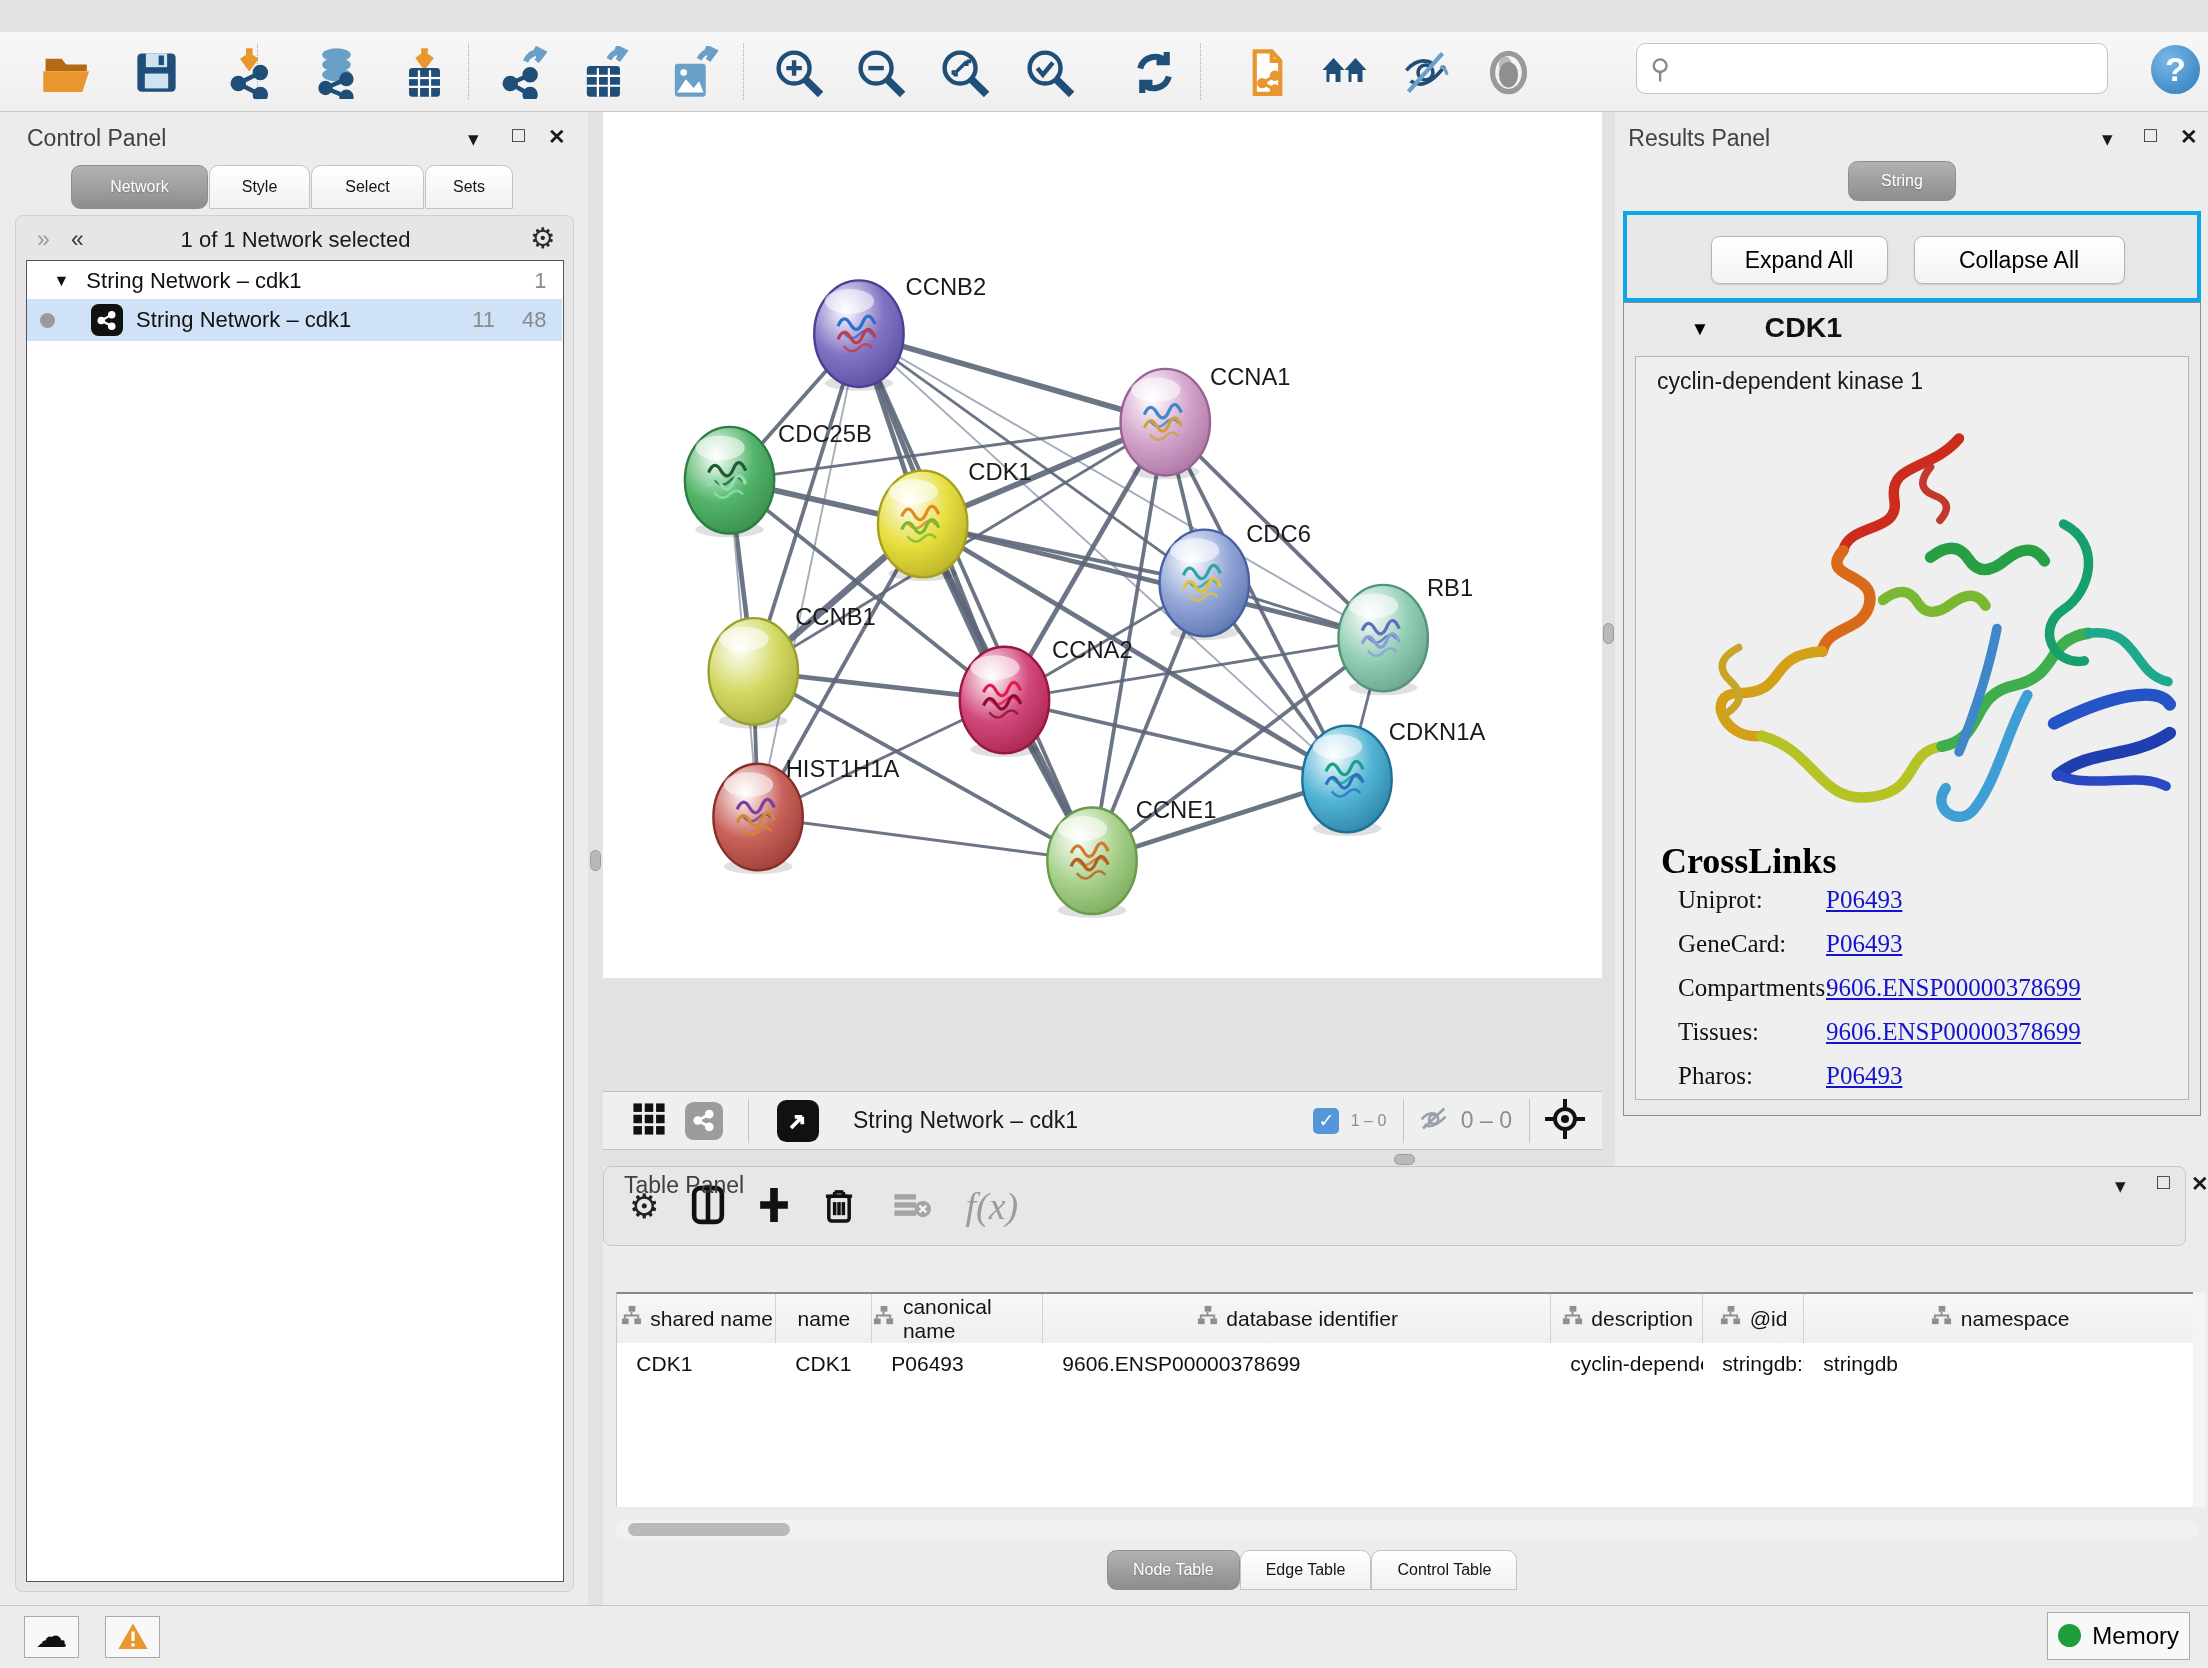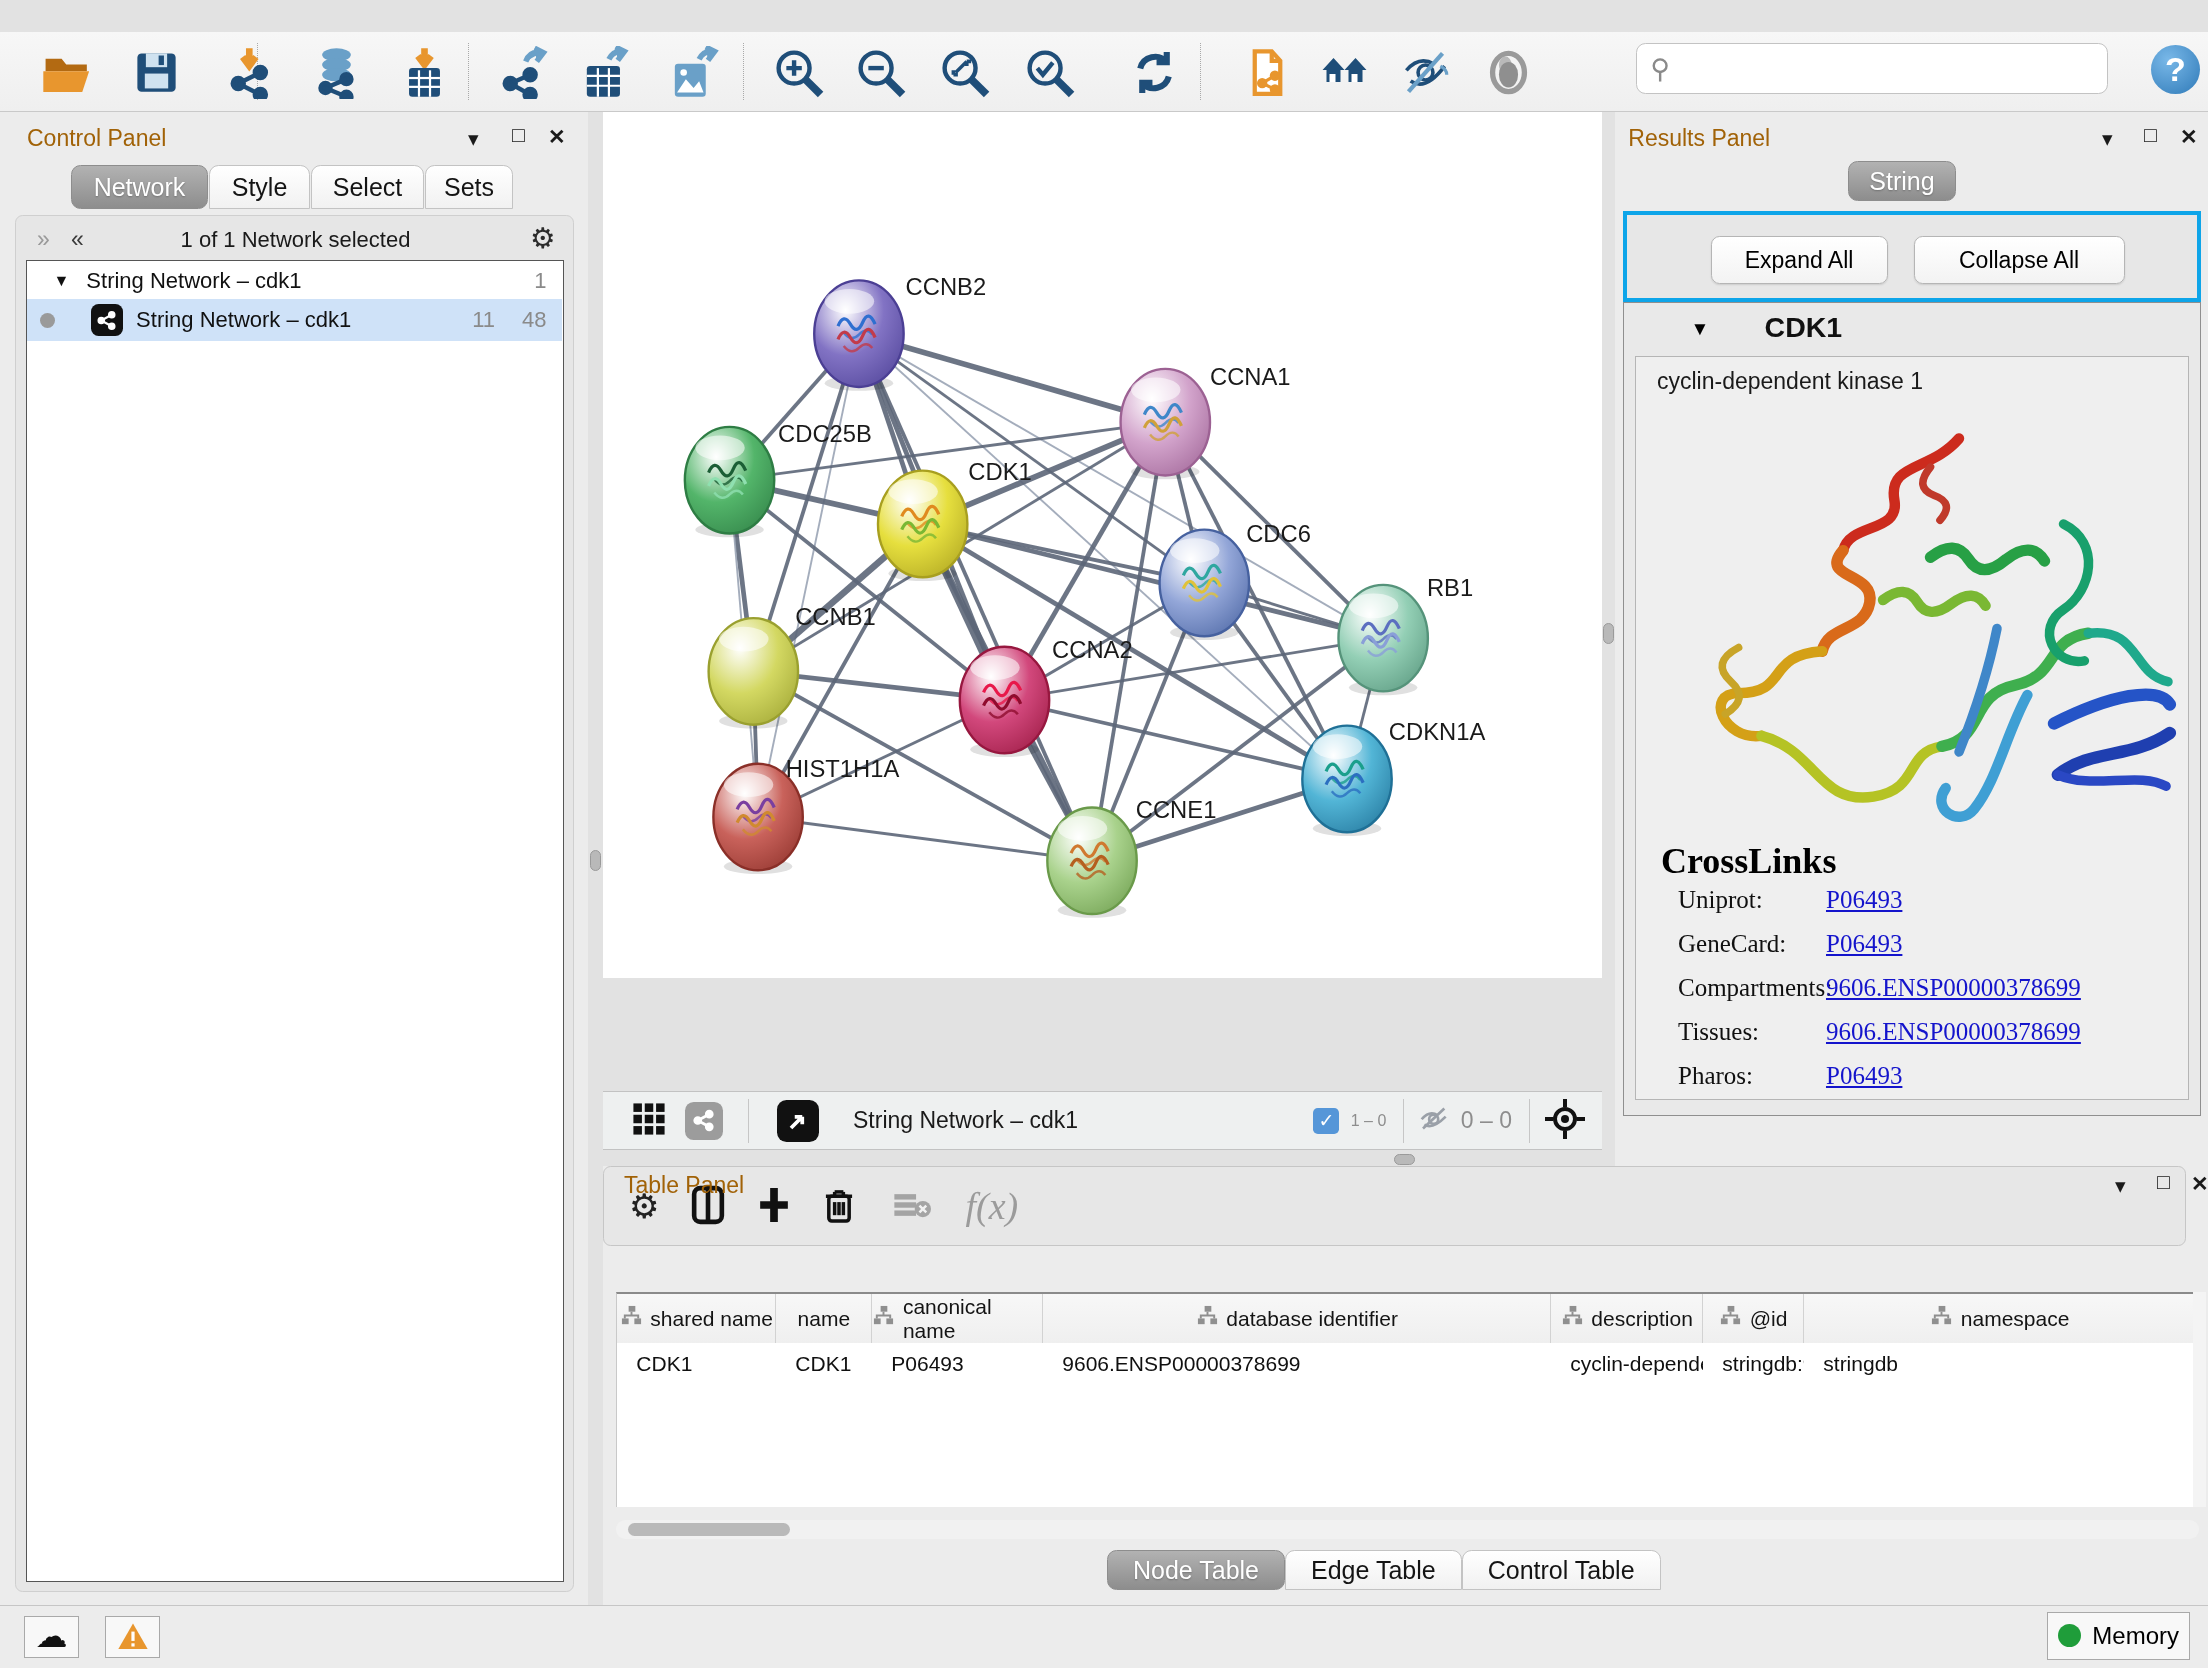--- a/index.html
+++ b/index.html
@@ -20,23 +20,23 @@
   .tb-item { top:9.5px; width:61px; height:61px; display:flex; align-items:center; justify-content:center; cursor:pointer; }
   .tb-sep { top:11.4px; width:0; height:57px; border-left:1.9px dotted #a9a9a9; }
   #search-wrap { top:11.4px; width:472px; height:51px; background:#fff; border:1.9px solid #c3c3c3; border-radius:9.5px;
     display:flex; align-items:center; padding-left:13.3px; }
   #search-input { border:none; outline:none; font-size:23px; width:409px; background:transparent; color:#333; }
   #help-btn { top:13.3px; width:49px; height:49px; border-radius:50%;
     background:radial-gradient(circle at 35% 30%, #79b8e8, #2f7ab8); color:#fff; font-weight:bold;
     font-size:34px; display:flex; align-items:center; justify-content:center; cursor:pointer; }
 
   
-  .panel-title { font-size:23px; color:#a16207; }
+  .panel-title { font-size:23px; color:#404040; }
   .panel-ctl { font-size:21px; color:#1a1a1a; cursor:pointer; }
-  .tab { display:flex; align-items:center; justify-content:center; font-size:25px; cursor:pointer;
+  .tab { display:flex; align-items:center; justify-content:center; font-size:16px; cursor:pointer;
     border:1px solid #c3c3c3; background:linear-gradient(#ffffff,#f1f1f1); color:#141414;
     border-radius:9.5px 9.5px 0 0; }
   .tab.sel { background:linear-gradient(#b2b2b2,#8d8d8d); color:#fff; border-color:#8d8d8d;
     text-shadow:0 1px 1.9px rgba(0,0,0,.25); border-radius:9.5px; }
 
   
   #control-panel { left:0; top:112px; width:588px; height:1493px; background:#ececec; }
   #cp-body { left:15px; top:103px; width:559px; height:1377px; background:#e6e6e6;
     border:1px solid #cfcfcf; border-radius:7.6px; }
   #cp-list { left:9.5px; top:44px; width:538px; height:1322px; background:#fff; border:1.9px solid #555; }

